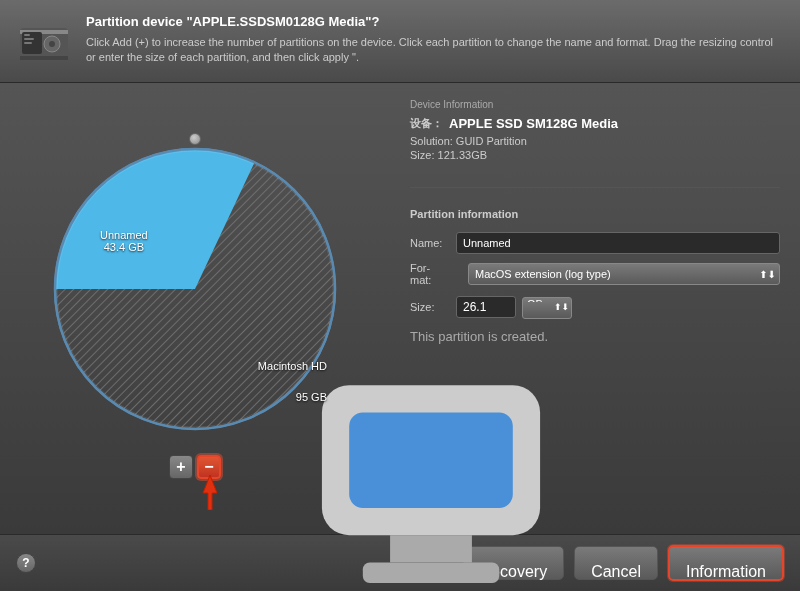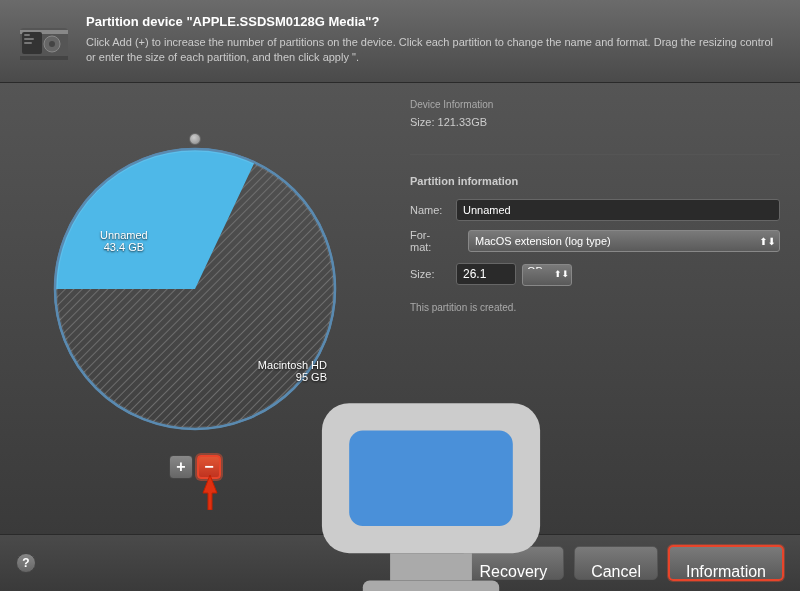--- a/index.html
+++ b/index.html
@@ -300,23 +300,23 @@
       position: absolute;
       right: 3px;
       top: 50%;
       transform: translateY(-50%);
       color: #ffffff;
       font-size: 9px;
       pointer-events: none;
     }
 
     .created-text {
-      font-size: 10px;
+      font-size: 13px;
       color: #aaaaaa;
-      margin-top: 8px;
+      margin-top: 2px;
     }
 
     
     .footer {
       background: linear-gradient(180deg, #4a4a4a 0%, #3a3a3a 100%);
       padding: 10px 16px;
       display: flex;
       align-items: center;
       border-top: 1px solid #2a2a2a;
     }
@@ -420,21 +420,21 @@
           <circle cx="150" cy="150" r="138" fill="none" stroke="rgba(255,255,255,0.1)" stroke-width="1"></circle>
         </svg>
 
         
         <div class="partition-label label-unnamed" style="top:90px;left:55px;">
           <div>Unnamed</div>
           <div>43.4 GB</div>
         </div>
 
         
-        <div class="partition-label label-macintosh" style="position:absolute;bottom:56px;right:18px;text-align:center;">
+        <div class="partition-label label-macintosh" style="position:absolute;bottom:36px;right:18px;text-align:center;gap:19px;">
           <div class="mac-icon">
             <svg viewBox="0 0 22 22" xmlns="http://www.w3.org/2000/svg">
               <rect x="3" y="5" width="16" height="11" rx="2" fill="#cccccc"></rect>
               <rect x="5" y="7" width="12" height="7" rx="1" fill="#4a90d9"></rect>
               <rect x="8" y="16" width="6" height="2" fill="#aaaaaa"></rect>
               <rect x="6" y="18" width="10" height="1.5" rx="0.5" fill="#aaaaaa"></rect>
             </svg>
           </div>
           <div style="font-size:11px;color:#fff;">Macintosh HD</div>
           <div style="font-size:11px;color:#fff;padding-left:38px;">95 GB</div>
@@ -452,20 +452,25 @@
         </svg>
       </div>
     </div>
 
     <div class="info-panel">
 
       <div class="device-info-section">
         <div class="section-label">
           <span>Device Information</span>
         </div>
+        <div class="device-name-row">
+          <span class="device-label">设备：</span>
+          <span class="device-name">APPLE SSD SM128G Media</span>
+        </div>
+        <div class="device-detail">Solution: GUID Partition</div>
         <div class="device-detail">Size: 121.33GB</div>
       </div>
 
       <div class="divider"></div>
 
       <div class="partition-info-section">
         <div class="partition-section-label">Partition information</div>
 
         <div class="field-row">
           <label class="field-label">Name:</label>

